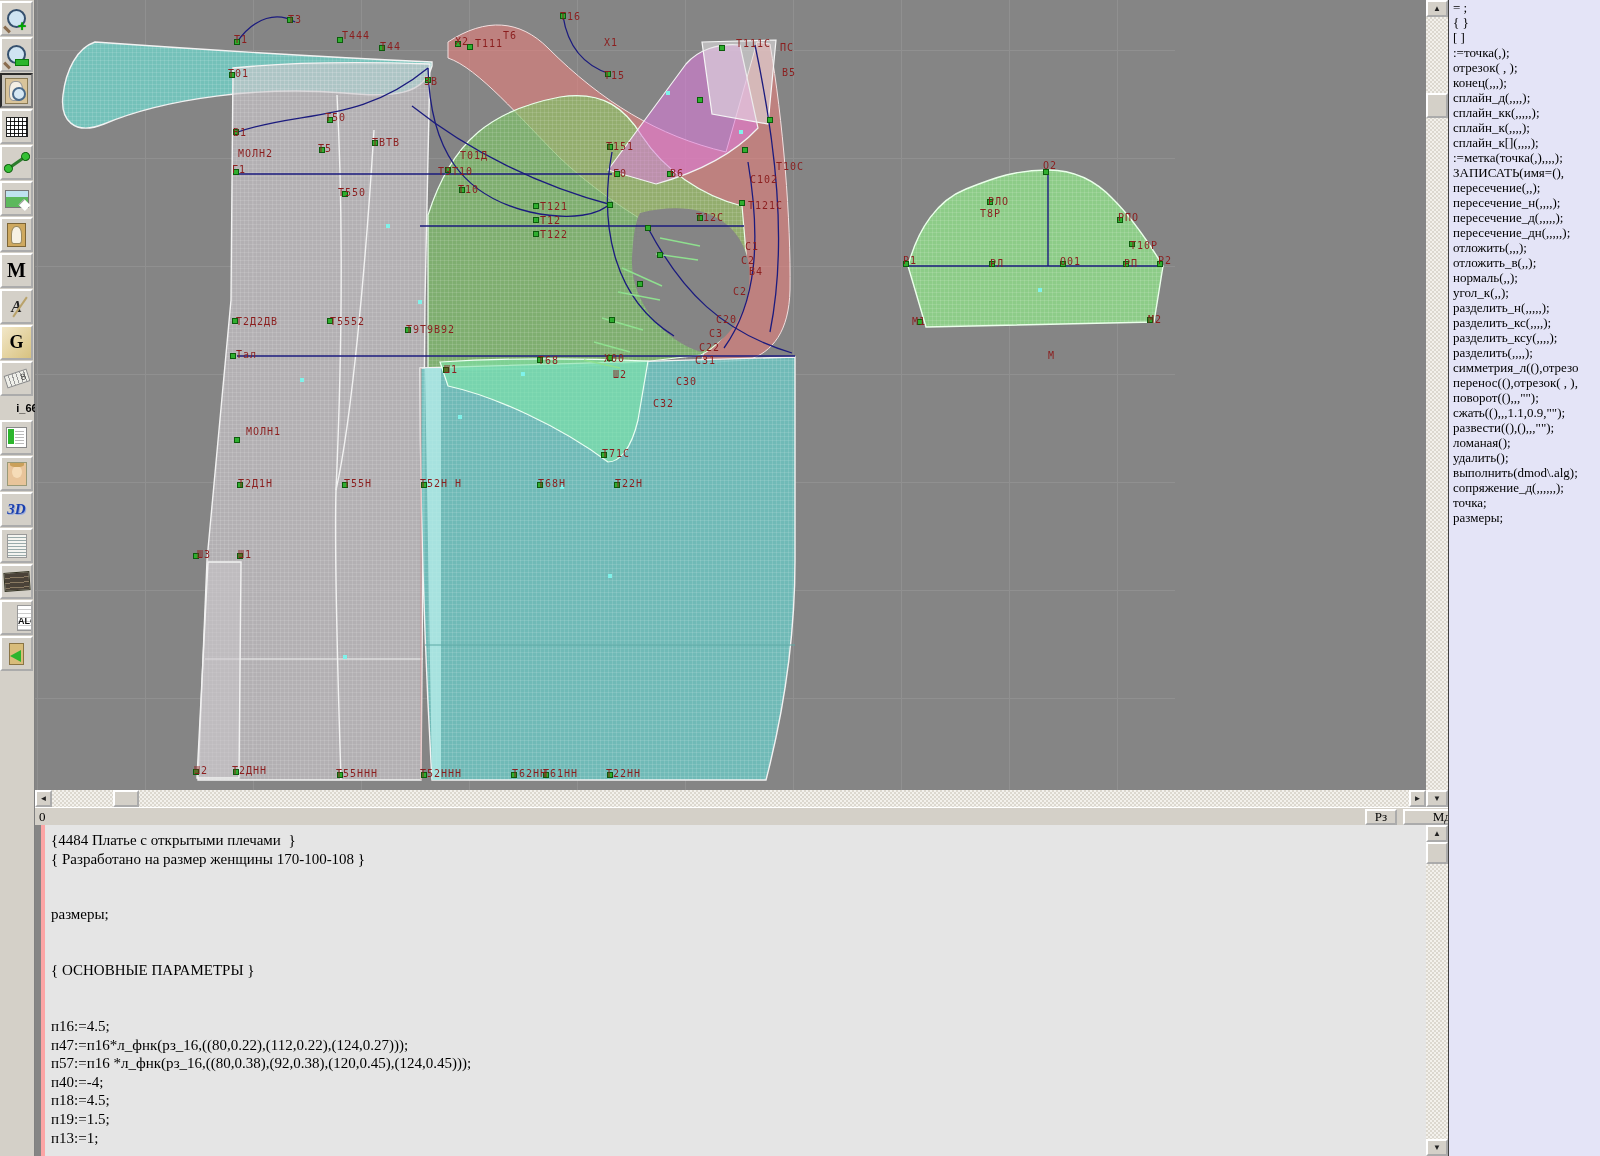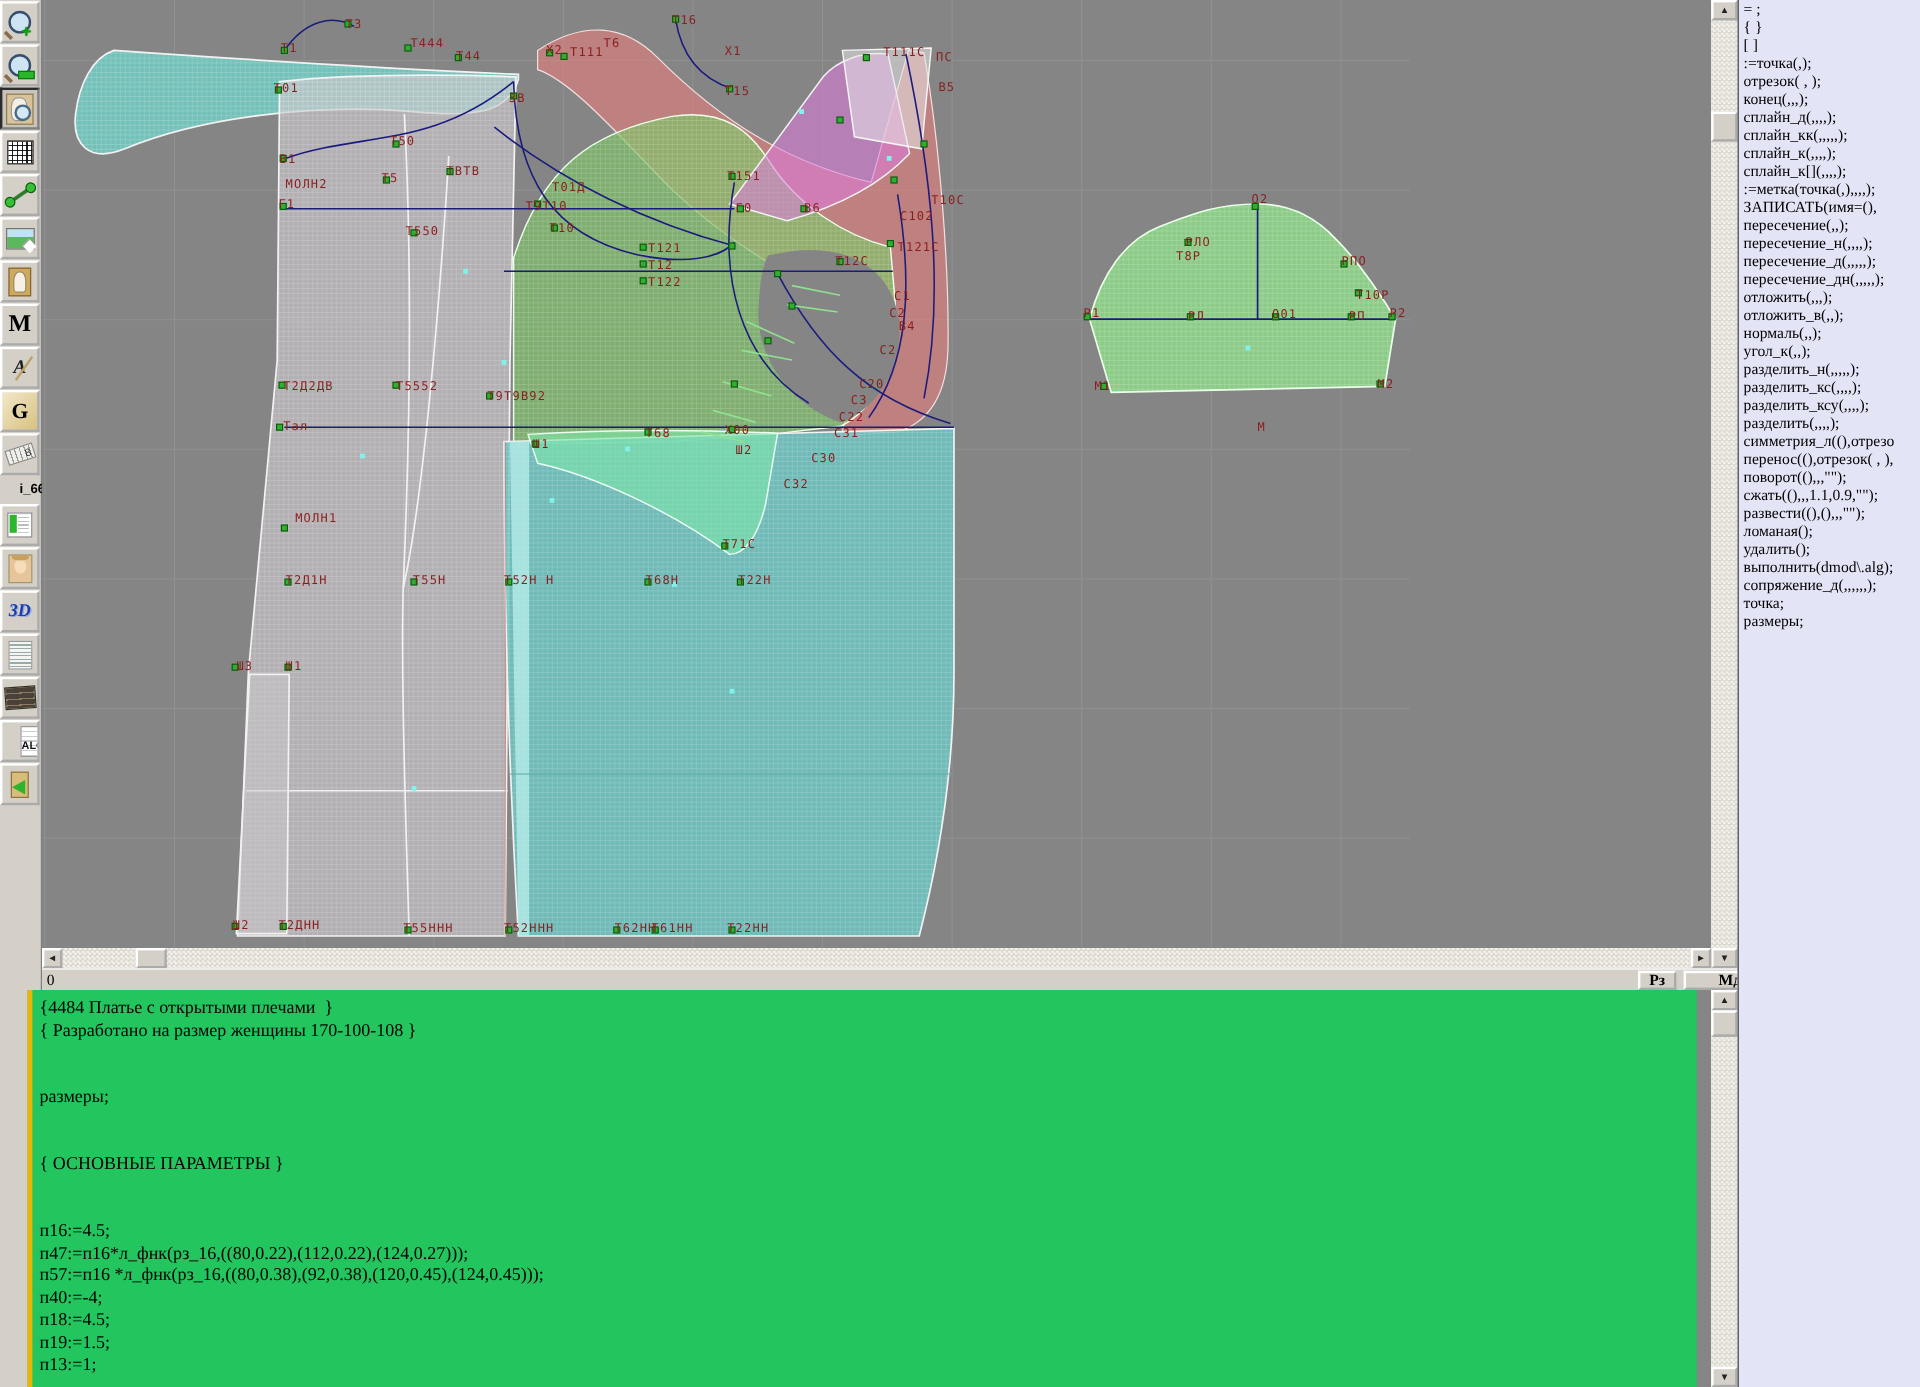--- a/index.html
+++ b/index.html
@@ -90,24 +90,24 @@
         font-size:8px;line-height:8px;}
   .sb-btn.h{height:100%;width:17px;}
   .sb-thumb{position:absolute;background:#d4d0c8;border:2px outset #fff;box-sizing:border-box;}
   
   #statusbar{position:absolute;left:35px;top:807px;width:1413px;height:18px;background:#d4d0c8;
         border-top:1px solid #fff;box-sizing:border-box;
         font-family:"Liberation Serif",serif;font-size:13px;color:#000;}
   #statusbar .zero{position:absolute;left:4px;top:1px;}
   .mini-btn{position:absolute;top:1px;height:16px;background:#d4d0c8;border:2px outset #fff;
         box-sizing:border-box;font-family:"Liberation Serif",serif;font-size:13px;
-        line-height:12px;text-align:center;padding:0 6px;font-weight:bold;}
+        line-height:12px;text-align:center;padding:0 6px;}
   
-  #editor{position:absolute;left:23px;top:825px;width:1391px;height:331px;background:#22c55e;
-        border-left:4px solid #eab308;box-sizing:border-box;overflow:hidden;}
+  #editor{position:absolute;left:41px;top:825px;width:1391px;height:331px;background:#e5e5e5;
+        border-left:4px solid #fca5a5;box-sizing:border-box;overflow:hidden;}
   #editor pre{margin:0;padding:6px 0 0 6px;font-family:"Liberation Serif",serif;
         font-size:15px;line-height:18.6px;color:#000;white-space:pre;}
   
   #cmdpanel{position:absolute;left:1448px;top:0;width:152px;height:1156px;background:#e4e4f7;
         border-left:1px solid #404040;box-sizing:border-box;overflow:hidden;}
   #cmdpanel .cmd{font-family:"Liberation Serif",serif;font-size:13px;line-height:15px;
         color:#000;white-space:nowrap;padding-left:4px;cursor:default;}
 </style>
 </head>
 <body>

